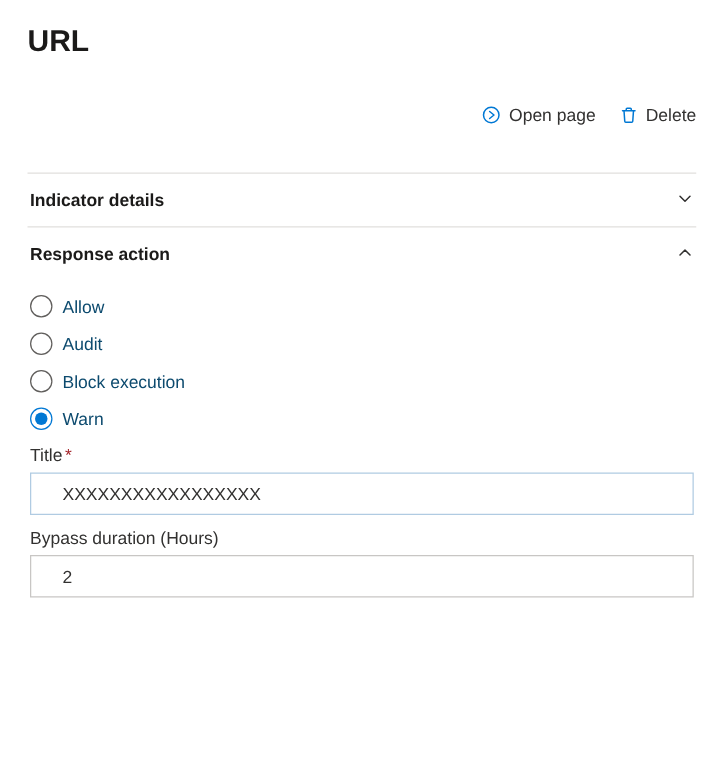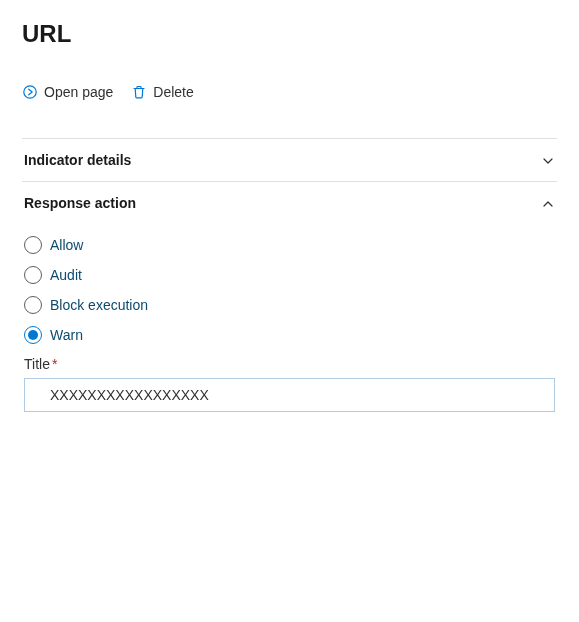--- a/index.html
+++ b/index.html
@@ -15,20 +15,21 @@
     font-size: 24px;
     font-weight: 700;
     color: #1b1a19;
     margin-bottom: 36px;
   }
   .toolbar {
     display: flex;
     gap: 18px;
     align-items: center;
     margin-bottom: 38px;
+    justify-content: flex-end;
   }
   .toolbar-btn {
     display: flex;
     align-items: center;
     gap: 6px;
     background: none;
     border: none;
     padding: 0;
     cursor: pointer;
     font-family: inherit;
@@ -37,21 +38,21 @@
   }
   .toolbar-btn .icon { display: flex; align-items: center; }
   .divider {
     border: none;
     border-top: 1px solid #e1dfdd;
     margin: 0;
   }
   .section-header {
     display: flex;
     justify-content: space-between;
-    align-items: flex-end;
+    align-items: flex-start;
     padding: 13px 2px;
     cursor: pointer;
   }
   .section-title {
     font-weight: 600;
     font-size: 14px;
     color: #1b1a19;
   }
   .chev { display: flex; }
   .section-body { padding: 12px 2px 8px 2px; }
@@ -178,14 +179,18 @@
   </label>
 
 
   <div class="field">
     <label class="field-label">
       <span>Title</span><span class="req">*</span>
     </label>
     <input class="text-input" type="text" value="XXXXXXXXXXXXXXXXX" style="">
   </div>
 
+  <div class="field">
+    <label class="field-label">Bypass duration (Hours)</label>
+    <input class="text-input plain" type="text" value="2" style="">
+  </div>
 
 </div>
 
 </body></html>

